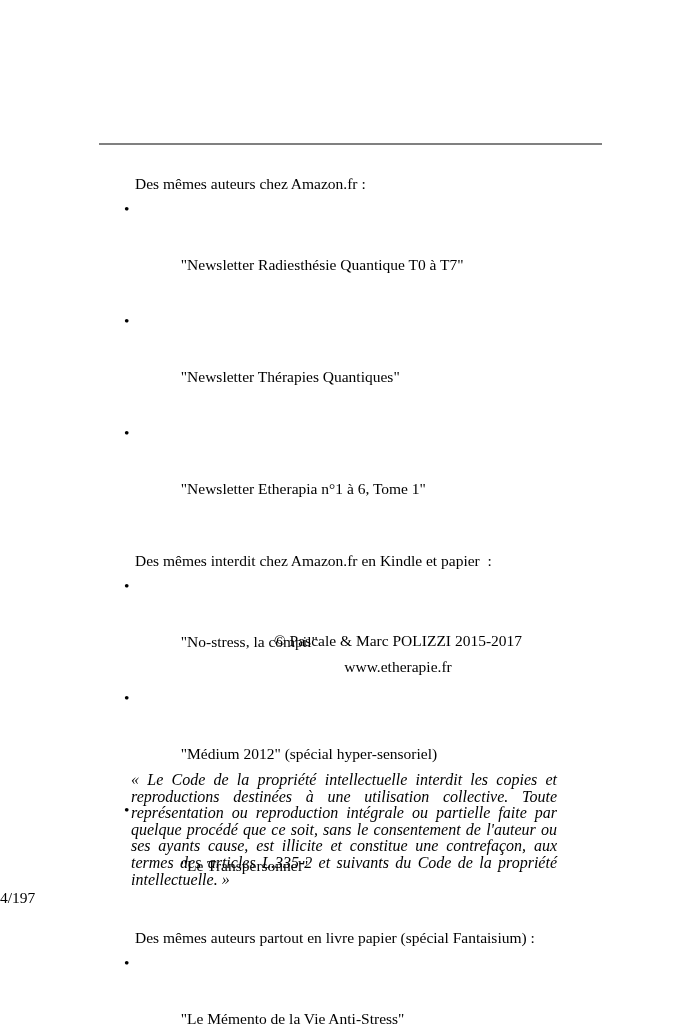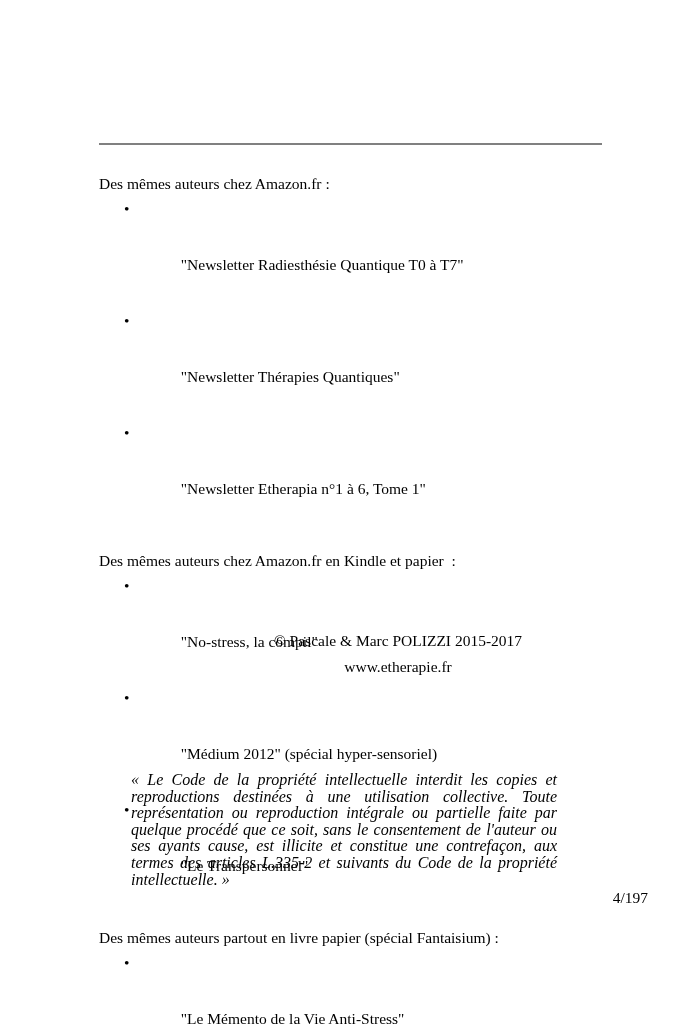--- a/index.html
+++ b/index.html
@@ -41,20 +41,21 @@
 
   .section {
     margin-bottom: 18px;
   }
   .section:last-child { margin-bottom: 0; }
 
   .section-heading {
     font-size: 15.5px;
     line-height: 23px;
     white-space: pre;
+    margin-left: 36px;
   }
 
   ul.book-list {
     list-style: none;
     margin: 0;
     padding: 0;
   }
   ul.book-list li {
     position: relative;
     font-size: 15.5px;
@@ -96,21 +97,21 @@
     text-align: justify;
     text-justify: inter-word;
   }
 
   
   .page-number {
     position: absolute;
     left: 0;
     top: 888px;
     width: 648px;
-    text-align: right;
+    text-align: left;
     font-size: 15.5px;
     line-height: 20px;
   }
 </style>
 </head>
 <body>
 
 <div class="page">
 
   <div class="top-rule"></div>
@@ -129,21 +130,21 @@
           <span>"Newsletter Thérapies Quantiques"</span>
         </li>
         <li>
           <span class="bullet">•</span>
           <span>"Newsletter Etherapia n°1 à 6, Tome 1"</span>
         </li>
       </ul>
     </div>
 
     <div class="section">
-      <div class="section-heading">Des mêmes auteurs chez Amazon.fr en Kindle et papier  :</div>
+      <div class="section-heading">Des mêmes interdit chez Amazon.fr en Kindle et papier  :</div>
       <ul class="book-list">
         <li>
           <span class="bullet">•</span>
           <span>"No-stress, la compil"</span>
         </li>
         <li>
           <span class="bullet">•</span>
           <span>"Médium 2012" (spécial hyper-sensoriel)</span>
         </li>
         <li>

